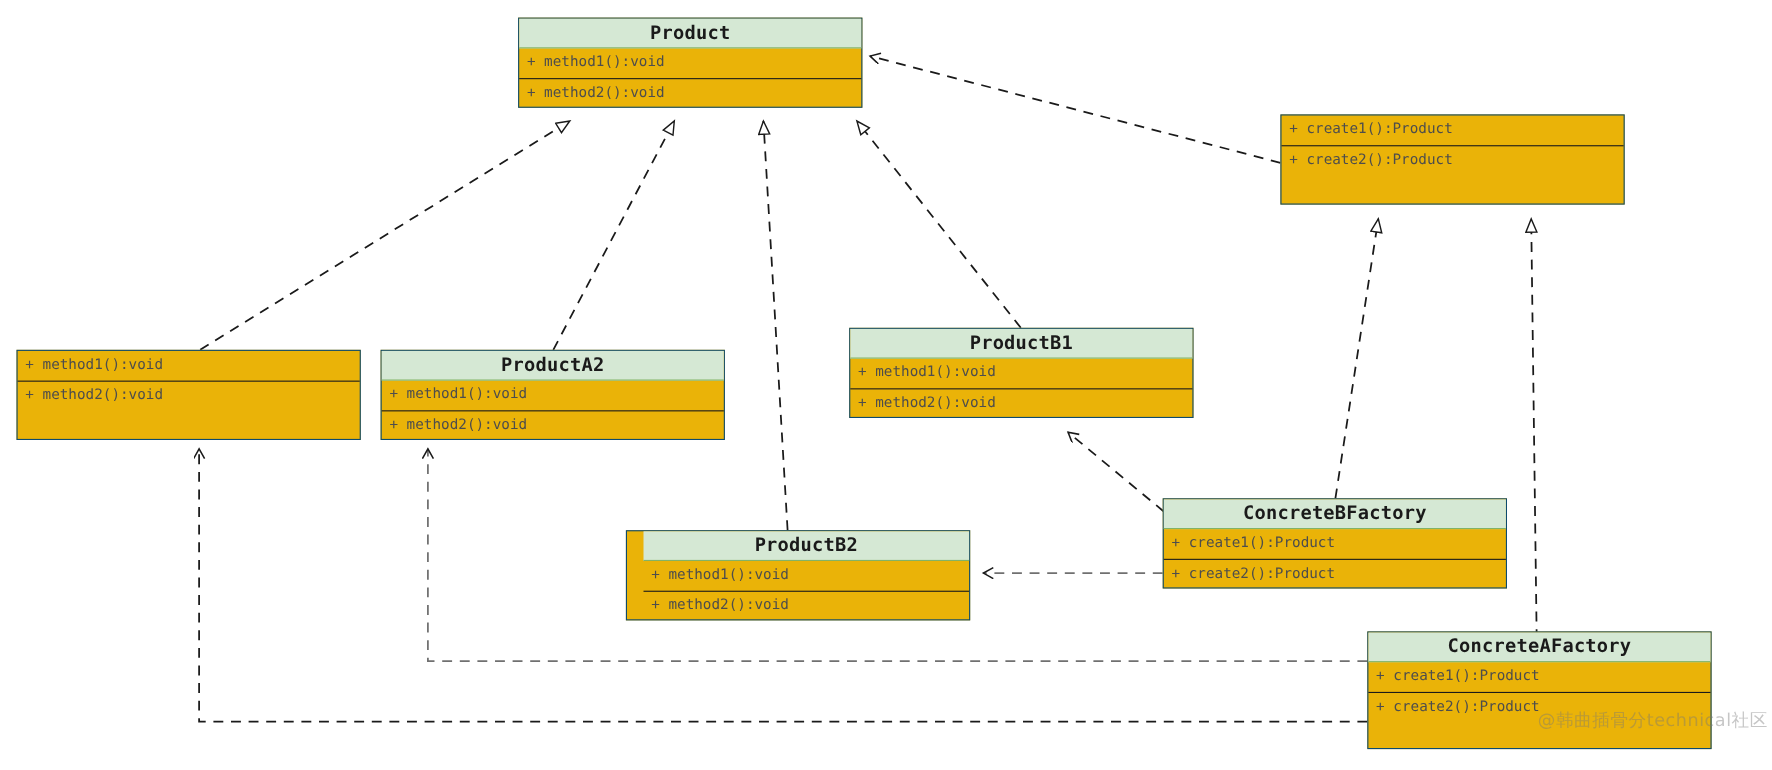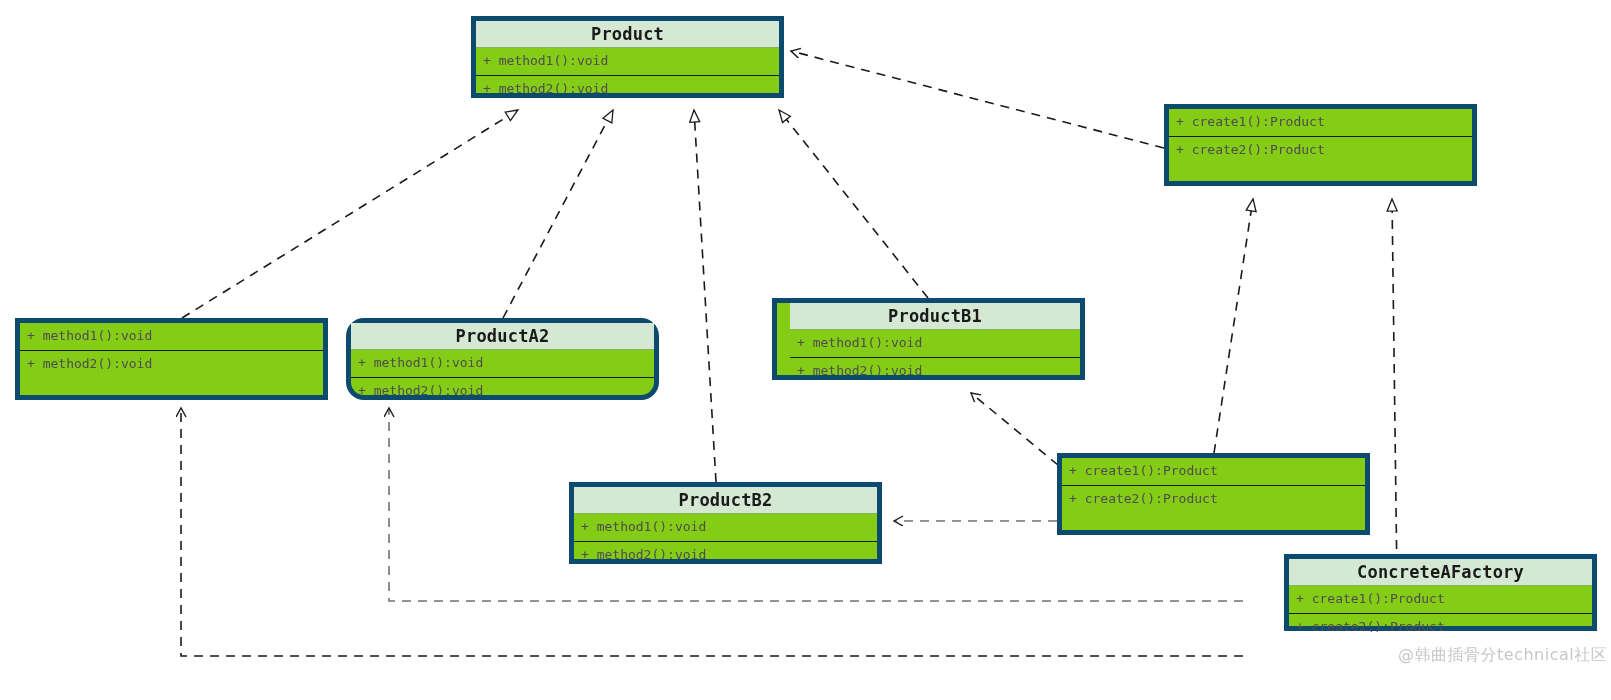--- a/index.html
+++ b/index.html
@@ -19,22 +19,22 @@
     position: absolute;
     left: 0;
     top: 0;
     width: 1611px;
     height: 700px;
     pointer-events: none;
   }
   .uml-class {
     position: absolute;
     box-sizing: border-box;
-    border: 5px solid #0c4a6e;
-    background: #84cc16;
+    border: 1px solid #0c4a6e;
+    background: #eab308;
   }
   .uml-header {
     box-sizing: border-box;
     background: #d5e8d4;
     border-bottom: 1px solid #82b366;
     text-align: center;
     font-weight: bold;
     color: #1a1a1a;
     font-size: 17px;
     line-height: 26px;
@@ -116,44 +116,45 @@
   <div class="uml-class" style="left:1164px; top:104px; width:313px; height:82px;">
     <div class="uml-row">+ create1():Product</div>
     <div class="uml-row divider">+ create2():Product</div>
   </div>
 
   <div class="uml-class" style="left:15px; top:318px; width:313px; height:82px;">
     <div class="uml-row">+ method1():void</div>
     <div class="uml-row divider">+ method2():void</div>
   </div>
 
-  <div class="uml-class" style="left:346px; top:318px; width:313px; height:82px;border-radius:18px;">
+  <div class="uml-class" style="left:346px; top:318px; width:313px; height:82px;">
     <div class="uml-header">ProductA2</div>
     <div class="uml-row">+ method1():void</div>
     <div class="uml-row divider">+ method2():void</div>
   </div>
 
-  <div class="uml-class" style="left:772px; top:298px; width:313px; height:82px;padding-left:13px;">
+  <div class="uml-class" style="left:772px; top:298px; width:313px; height:82px;">
     <div class="uml-header">ProductB1</div>
     <div class="uml-row">+ method1():void</div>
     <div class="uml-row divider">+ method2():void</div>
   </div>
 
   <div class="uml-class" style="left:1057px; top:453px; width:313px; height:82px;">
+    <div class="uml-header">ConcreteBFactory</div>
     <div class="uml-row">+ create1():Product</div>
     <div class="uml-row divider">+ create2():Product</div>
   </div>
 
-  <div class="uml-class" style="left:569px; top:482px; width:313px; height:82px;">
+  <div class="uml-class" style="left:569px; top:482px; width:313px; height:82px;padding-left:15px;">
     <div class="uml-header">ProductB2</div>
     <div class="uml-row">+ method1():void</div>
     <div class="uml-row divider">+ method2():void</div>
   </div>
 
-  <div class="uml-class" style="left:1243px; top:554px; width:313px; height:77px;margin-left:41px;">
+  <div class="uml-class" style="left:1243px; top:574px; width:313px; height:107px;">
     <div class="uml-header">ConcreteAFactory</div>
     <div class="uml-row">+ create1():Product</div>
     <div class="uml-row divider">+ create2():Product</div>
   </div>
 
   <div class="watermark" style="left:1398px; top:645px;">@韩曲插骨分technical社区</div>
 
 </div>
 
 </body></html>

